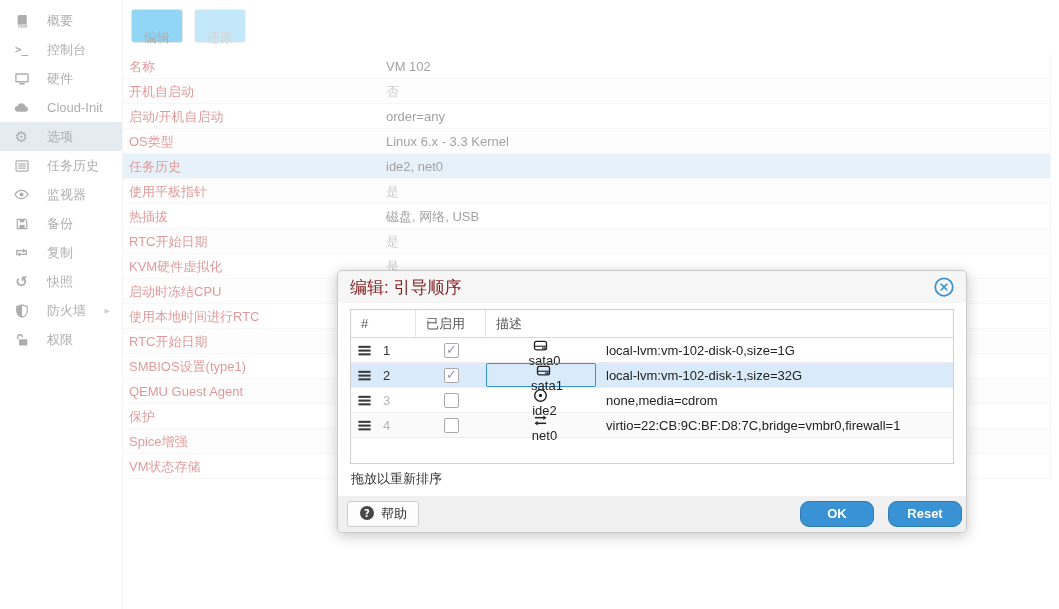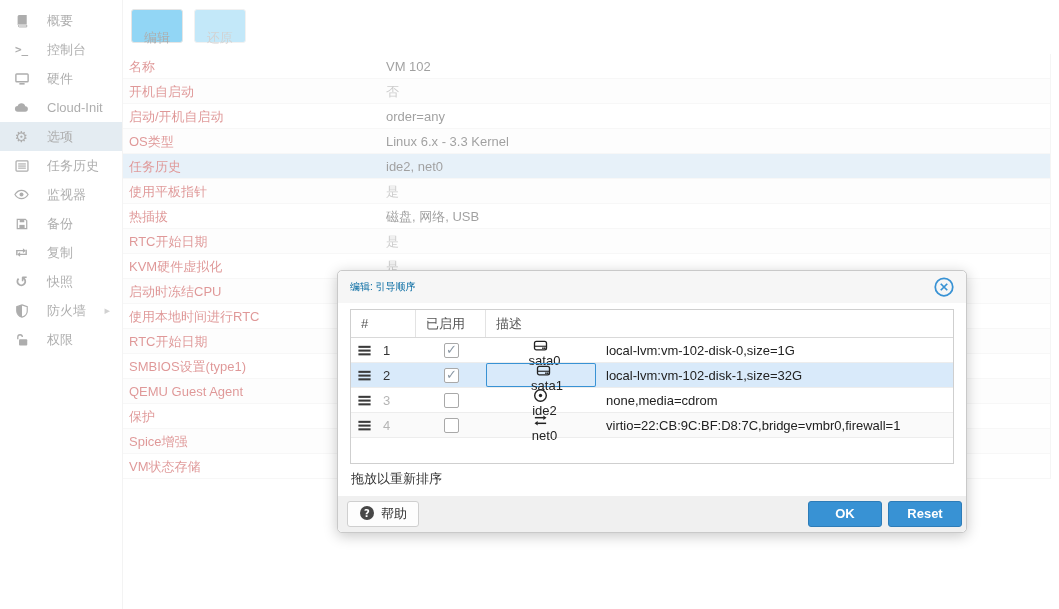--- a/index.html
+++ b/index.html
@@ -29,21 +29,21 @@
   .opt-label { position:absolute; left:6px; color:#b91c1c; white-space:nowrap; }
   .opt-value { position:absolute; left:263px; color:#2e2e2e; white-space:nowrap; }
   .opt-value.muted { color:#8f8f8f; }
 
   
   .mask { position:absolute; inset:0; background:rgba(255,255,255,0.55); z-index:5; }
 
   
   .dialog { position:absolute; left:337px; top:270px; width:630px; z-index:10; background:#fff; border:1px solid #c9c9c9; border-radius:5px; box-shadow:0 3px 14px rgba(0,0,0,0.22); }
   .dlg-header { height:32px; display:flex; align-items:center; padding:0 12px; background:#f6f6f6; border-radius:5px 5px 0 0; }
-  .dlg-title { color:#0369a1; font-size:10px; flex:1; }
+  .dlg-title { color:#7f1d1d; font-size:17px; flex:1; }
   .dlg-close { width:20px; height:20px; cursor:pointer; display:flex; }
   .dlg-body { padding:6px 12px 0; }
 
   .grid { border:1px solid #cfcfcf; height:155px; overflow:hidden; background:#fff; }
   .g-header { display:flex; height:28px; border-bottom:1px solid #d9d9d9; color:#555; background:#fff; }
   .g-hcell { line-height:27px; padding-left:10px; border-right:1px solid #e3e3e3; white-space:nowrap; }
   .g-hcell:last-child { border-right:none; }
   .w-order { width:65px; flex:none; }
   .w-enabled { width:70px; flex:none; }
   .w-device { width:110px; flex:none; }
@@ -60,21 +60,21 @@
   .checkbox.checked::after { content:"✓"; position:absolute; left:1.5px; top:-2px; font-size:13px; color:#8b98a5; }
   .c-device { display:flex; align-items:center; padding-left:7px; height:100%;flex-direction:column; }
   .c-device.focused { box-shadow:inset 0 0 0 1px #3892d4; border-radius:2px;padding-left:12px; }
   .dev-ic { display:flex; width:16px; justify-content:center; margin-right:8px; color:#222; }
   .c-desc { padding-left:10px; white-space:nowrap; overflow:hidden; }
   .hint { margin:6px 0 0 1px; color:#333; height:18px; }
 
   .dlg-footer { margin-top:8px; background:#f0f0f0; padding:5px 4px 5px 9px; display:flex; align-items:center; height:36px; border-radius:0 0 5px 5px; }
   .help-btn { display:flex; align-items:center; gap:6px; background:#fdfdfd; border:1px solid #cfcfcf; border-radius:3px; height:26px; padding:0 11px; color:#333; cursor:pointer; }
   .f-spacer { flex:1; }
-  .btn-blue { width:74px; height:26px; background:#3892d4; border:1px solid #2d7cb8; border-radius:3px; color:#fff; text-align:center; line-height:24px; margin-left:6px; cursor:pointer; font-weight:600; font-size:13px; }
+  .btn-blue { width:74px; height:26px; background:#3892d4; border:1px solid #2d7cb8; border-radius:9px; color:#fff; text-align:center; line-height:24px; margin-left:14px; cursor:pointer; font-weight:600; font-size:13px; }
 </style>
 </head>
 <body>
 
 <div class="app">
 
   <div class="sidebar" id="sidebar">
       <div class="side-item">
         <span class="ic">
           <svg width="14" height="14" viewBox="0 0 16 16">

